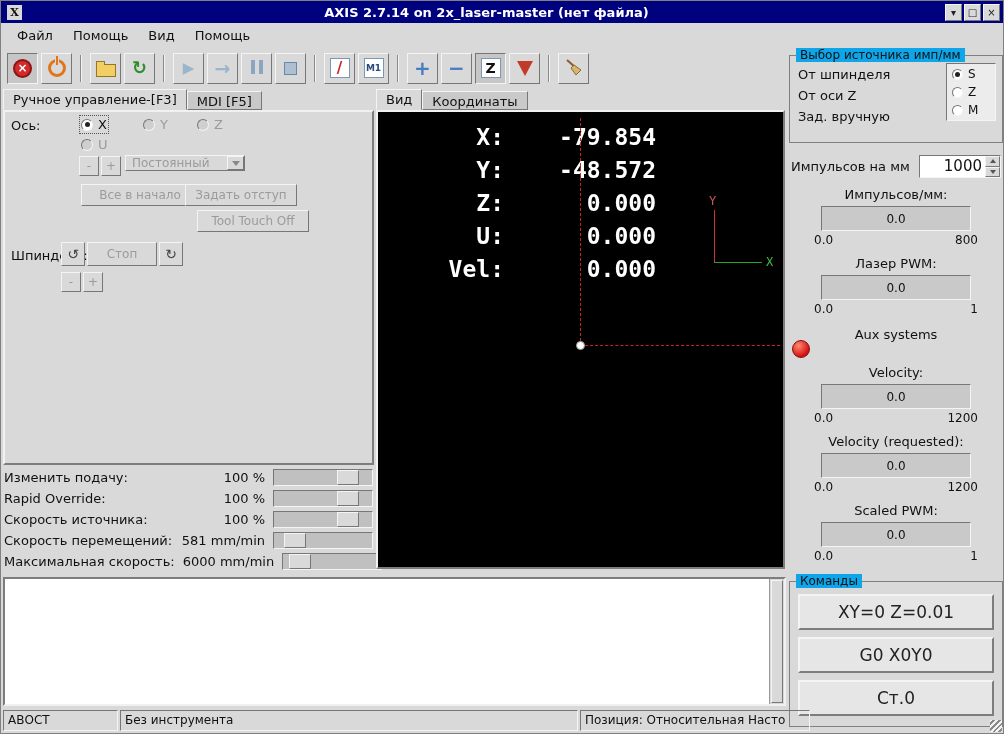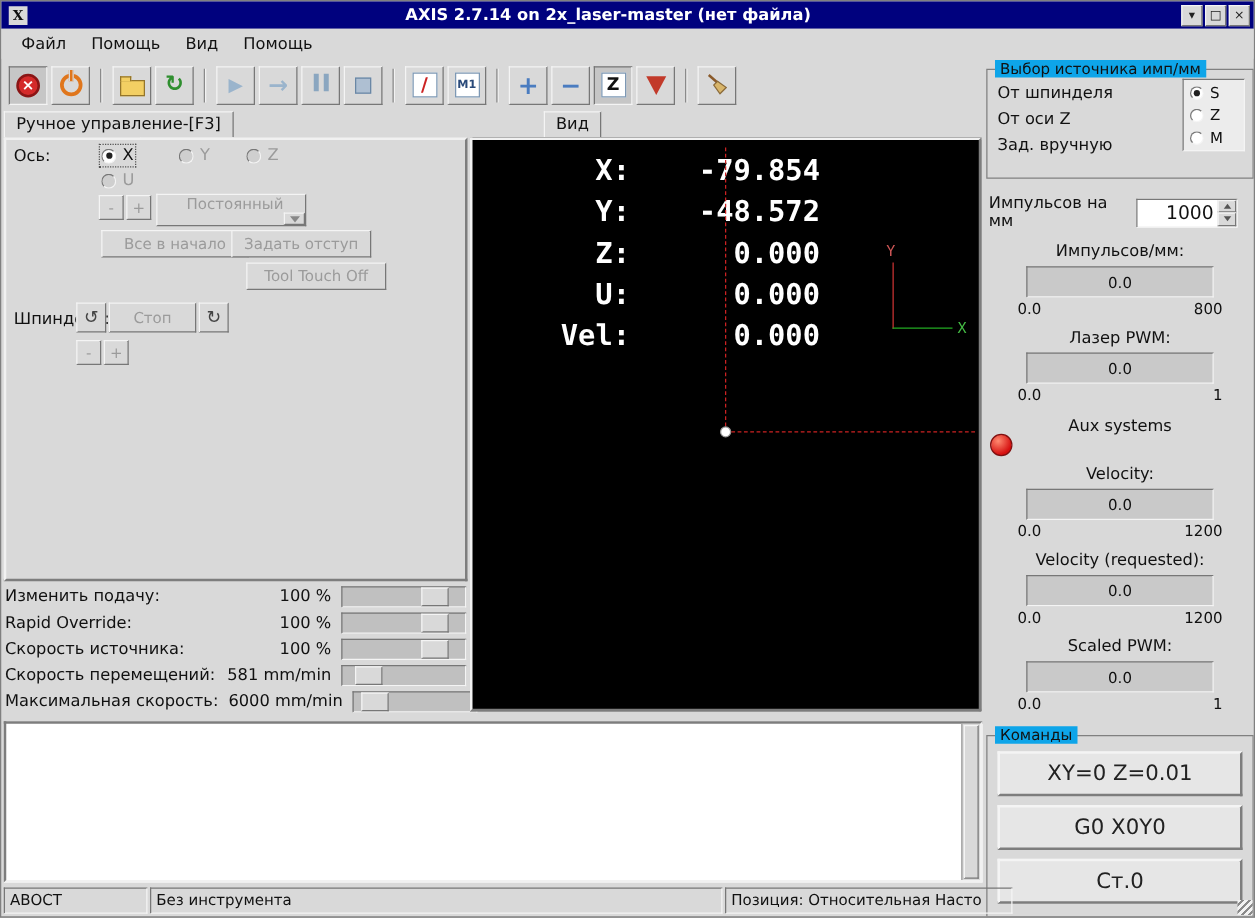--- a/index.html
+++ b/index.html
@@ -47,21 +47,21 @@
   .whitebox{display:flex;align-items:center;justify-content:center;width:20px;height:20px;
     background:#fff;border:1px solid #7d98b4;}
   .skip-glyph{color:#cc2222;font-weight:bold;font-size:15px;}
   .m1-glyph{color:#2a4a7a;font-weight:bold;font-size:9px;}
   .zoom-glyph{color:#4a7cc0;font-weight:bold;font-size:20px;line-height:18px;}
   .zl-glyph{color:#111;font-weight:bold;font-size:14px;}
   .cone-icon{display:block;width:0;height:0;border-left:8px solid transparent;border-right:8px solid transparent;
     border-top:15px solid #c23a2a;}
 
   
-  .tabs{position:absolute;left:0;top:0;height:21px;display:flex;align-items:flex-end;flex-direction:column;}
+  .tabs{position:absolute;left:0;top:0;height:21px;display:flex;align-items:flex-end;}
   .tab{padding:2px 9px 2px 9px;font-size:13px;background:#c9c9c9;border:1px solid;
     border-color:#f4f4f4 #777 #777 #f4f4f4;height:19px;white-space:nowrap;}
   .tab.active{background:#d9d9d9;height:21px;border-bottom-color:#d9d9d9;}
 
   .panel-left{position:absolute;left:2px;top:88px;width:371px;height:376px;}
   .panel-body{position:absolute;left:0;top:21px;width:371px;height:355px;
     border:2px solid;border-color:#f1f1f1 #7d7d7d #7d7d7d #f1f1f1;background:#d9d9d9;}
 
   .lbl{position:absolute;font-size:13px;}
   .radio-ctl{position:absolute;display:flex;align-items:center;gap:5px;font-size:13px;}
@@ -113,21 +113,21 @@
   .rightcol{position:absolute;left:788px;top:50px;width:214px;height:660px;}
   .groupbox{position:relative;border:1px solid #808080;}
   .group-title{position:absolute;top:-8px;left:6px;background:#0ea5e9;padding:0 4px;font-size:12px;white-space:nowrap;}
   .src{height:88px;margin-top:4px;}
   .src-labels{position:absolute;left:8px;top:11px;display:flex;flex-direction:column;gap:6px;font-size:13px;}
   .radio-box{position:absolute;right:6px;top:7px;width:50px;padding:3px 5px;background:#ececec;
     display:flex;flex-direction:column;gap:4px;border:1px solid;border-color:#777 #f4f4f4 #f4f4f4 #777;}
   .rrow{display:flex;align-items:center;gap:5px;font-size:12px;}
   .rrow .radio{width:11px;height:11px;}
 
-  .spin-row{display:flex;align-items:center;justify-content:space-between;margin:12px 13px 0 2px;}
+  .spin-row{display:flex;align-items:center;justify-content:space-between;margin:12px 2px 0 2px;}
   .spinbox{display:flex;align-items:stretch;width:82px;height:23px;background:#fff;
     border:1px solid;border-color:#777 #f4f4f4 #f4f4f4 #777;}
   .spin-val{flex:1;text-align:right;font-size:15px;line-height:21px;padding-right:3px;}
   .spin-arrows{width:15px;display:flex;flex-direction:column;}
   .spin-arrows i{flex:1;display:flex;align-items:center;justify-content:center;background:#d9d9d9;
     border:1px solid;border-color:#f4f4f4 #777 #777 #f4f4f4;}
   .tri-up{width:0;height:0;border-left:3px solid transparent;border-right:3px solid transparent;border-bottom:4px solid #555;}
   .tri-dn{width:0;height:0;border-left:3px solid transparent;border-right:3px solid transparent;border-top:4px solid #555;}
 
   .meter{margin-top:9px;text-align:center;}
@@ -271,21 +271,21 @@
         <span class="radio dis"></span>
         <span>Z</span>
       </span>
       <span class="radio-ctl disabled" style="left:76px;top:25px;">
         <span class="radio dis"></span>
         <span>U</span>
       </span>
 
       <span class="btn disabled" style="left:74px;top:44px;width:20px;height:20px;">-</span>
       <span class="btn disabled" style="left:96px;top:44px;width:20px;height:20px;">+</span>
-      <span class="combo disabled" style="left:120px;top:43px;width:120px;height:26px;flex-direction:column;">
+      <span class="combo disabled" style="left:120px;top:43px;width:120px;height:16px;">
         <span>Постоянный</span>
         <span class="arrowbox">
             <span class="arr"></span>
           </span>
       </span>
 
       <span class="btn disabled" style="left:76px;top:72px;width:118px;height:22px;">Все в начало</span>
       <span class="btn disabled" style="left:180px;top:72px;width:112px;height:22px;">Задать отступ</span>
       <span class="btn disabled" style="left:192px;top:98px;width:112px;height:22px;">Tool Touch Off</span>
 

